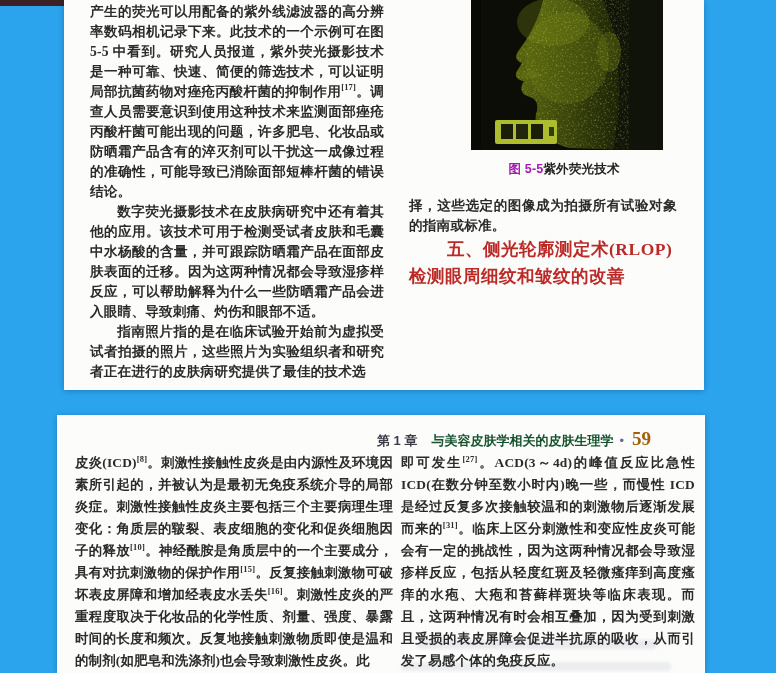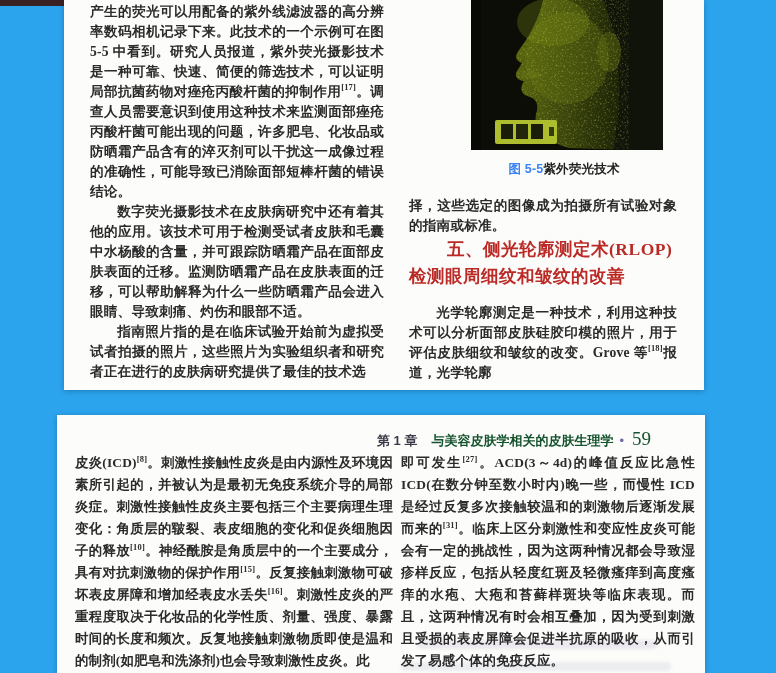--- a/index.html
+++ b/index.html
@@ -16,51 +16,51 @@
   .col p{margin:0;text-align:justify;text-justify:inter-character;font-weight:bold;}
   .indent{text-indent:2em;}
   sup{font-size:8.5px;line-height:0;vertical-align:super;}
 
   
   #p1-left{left:26px;top:2px;width:294px;font-size:13.6px;line-height:20px;letter-spacing:.2px;}
   #p1-right{left:345px;top:0;width:268px;font-size:13.6px;line-height:20px;letter-spacing:.2px;}
   #uv-photo{display:block;margin-left:62px;width:192px;height:150px;background:#0b0d06;}
   #fig-caption{margin-top:9px;padding-left:42px;text-align:center;font-size:12.5px;font-weight:bold;
     font-family:"Liberation Sans","DejaVu Sans",sans-serif;color:#222;}
-  #fig-caption .fig-label{color:#3b82f6;}
+  #fig-caption .fig-label{color:#a21caf;}
   #p1r-top{margin-top:17px;}
   #section-heading{color:#bb2a26;font-weight:bold;font-size:17.5px;line-height:27px;
     text-indent:38px;text-align:left;letter-spacing:.5px;}
   #p1r-bottom{margin-top:13px;}
 
   
   #p2-header{position:absolute;top:13px;left:0;width:100%;text-align:right;padding-right:54px;box-sizing:border-box;
     font-family:"Liberation Sans","DejaVu Sans",sans-serif;white-space:nowrap;}
   #p2-header .chapter{color:#3f3a4a;font-size:13px;font-weight:bold;margin-right:14px;}
   #p2-header .book-title{color:#14532d;font-size:13px;font-weight:bold;}
   #p2-header .dot{color:#7263a8;font-size:13px;margin:0 8px 0 6px;}
-  #p2-header .pagenum{color:#14532d;font-size:19px;font-weight:normal;font-family:"Liberation Serif",serif;text-align:right;}
+  #p2-header .pagenum{color:#a16207;font-size:19px;font-weight:bold;font-family:"Liberation Serif",serif;text-align:right;}
   #p2-left{left:18px;top:37px;width:318px;font-size:13.4px;line-height:22px;letter-spacing:.2px;}
   #p2-right{left:344px;top:37px;width:294px;font-size:13.4px;line-height:22px;letter-spacing:.2px;}
   .ghost{position:absolute;height:9px;border-radius:4px;background:rgba(118,99,168,.12);filter:blur(1.5px);}
   #ghost1{left:360px;top:225px;width:240px;}
   #ghost2{left:344px;top:247px;width:270px;background:rgba(100,110,150,.10);}
 
   #top-stripe{position:absolute;left:0;top:0;width:64px;height:6px;background:#3a2124;}
 </style>
 </head>
 <body>
 
 <div id="top-stripe"></div>
 
 <div class="page" id="page1">
 
   <div class="col" id="p1-left">
     <p class="refs">产生的荧光可以用配备的紫外线滤波器的高分辨率数码相机记录下来。此技术的一个示例可在图 5-5 中看到。研究人员报道，紫外荧光摄影技术是一种可靠、快速、简便的筛选技术，可以证明局部抗菌药物对痤疮丙酸杆菌的抑制作用<sup>[17]</sup>。调查人员需要意识到使用这种技术来监测面部痤疮丙酸杆菌可能出现的问题，许多肥皂、化妆品或防晒霜产品含有的淬灭剂可以干扰这一成像过程的准确性，可能导致已消除面部短棒杆菌的错误结论。</p>
-    <p class="indent refs">数字荧光摄影技术在皮肤病研究中还有着其他的应用。该技术可用于检测受试者皮肤和毛囊中水杨酸的含量，并可跟踪防晒霜产品在面部皮肤表面的迁移。监测防晒霜产品在皮肤表面的迁移，可以帮助解释为什么一些防晒霜产品会进入眼睛、导致刺痛、灼伤和眼部不适。</p>
+    <p class="indent refs">数字荧光摄影技术在皮肤病研究中还有着其他的应用。该技术可用于检测受试者皮肤和毛囊中水杨酸的含量，并可跟踪防晒霜产品在面部皮肤表面的迁移。因为这两种情况都会导致湿疹样反应，可以帮助解释为什么一些防晒霜产品会进入眼睛、导致刺痛、灼伤和眼部不适。</p>
     <p class="indent refs">指南照片指的是在临床试验开始前为虚拟受试者拍摄的照片，这些照片为实验组织者和研究者正在进行的皮肤病研究提供了最佳的技术选</p>
   </div>
 
   <div class="col" id="p1-right">
 
     <svg id="uv-photo" viewBox="0 0 192 150" preserveAspectRatio="none">
       <defs>
         <linearGradient id="faceShade" x1="0" y1="0" x2="1" y2="0">
           <stop offset="0" stop-color="#59650f"></stop>
           <stop offset="0.45" stop-color="#3b450c"></stop>
@@ -95,21 +95,20 @@
     </svg>
 
     <div id="fig-caption">
       <span class="fig-label">图 5-5</span><span>紫外荧光技术</span>
     </div>
 
     <p id="p1r-top">择，这些选定的图像成为拍摄所有试验对象的指南或标准。</p>
 
     <p id="section-heading">五、侧光轮廓测定术(RLOP)检测眼周细纹和皱纹的改善</p>
 
-    <p id="p1r-bottom" class="indent refs">光学轮廓测定是一种技术，利用这种技术可以分析面部皮肤硅胶印模的照片，用于评估皮肤细纹和皱纹的改变。Grove 等<sup>[18]</sup>报道，光学轮廓</p>
   </div>
 </div>
 
 <div class="page" id="page2">
 
   <div id="p2-header">
     <span class="chapter">第 1 章</span><span class="book-title">与美容皮肤学相关的皮肤生理学</span><span class="dot">•</span><span class="pagenum">59</span>
   </div>
 
   <div class="ghost" id="ghost1"></div>

